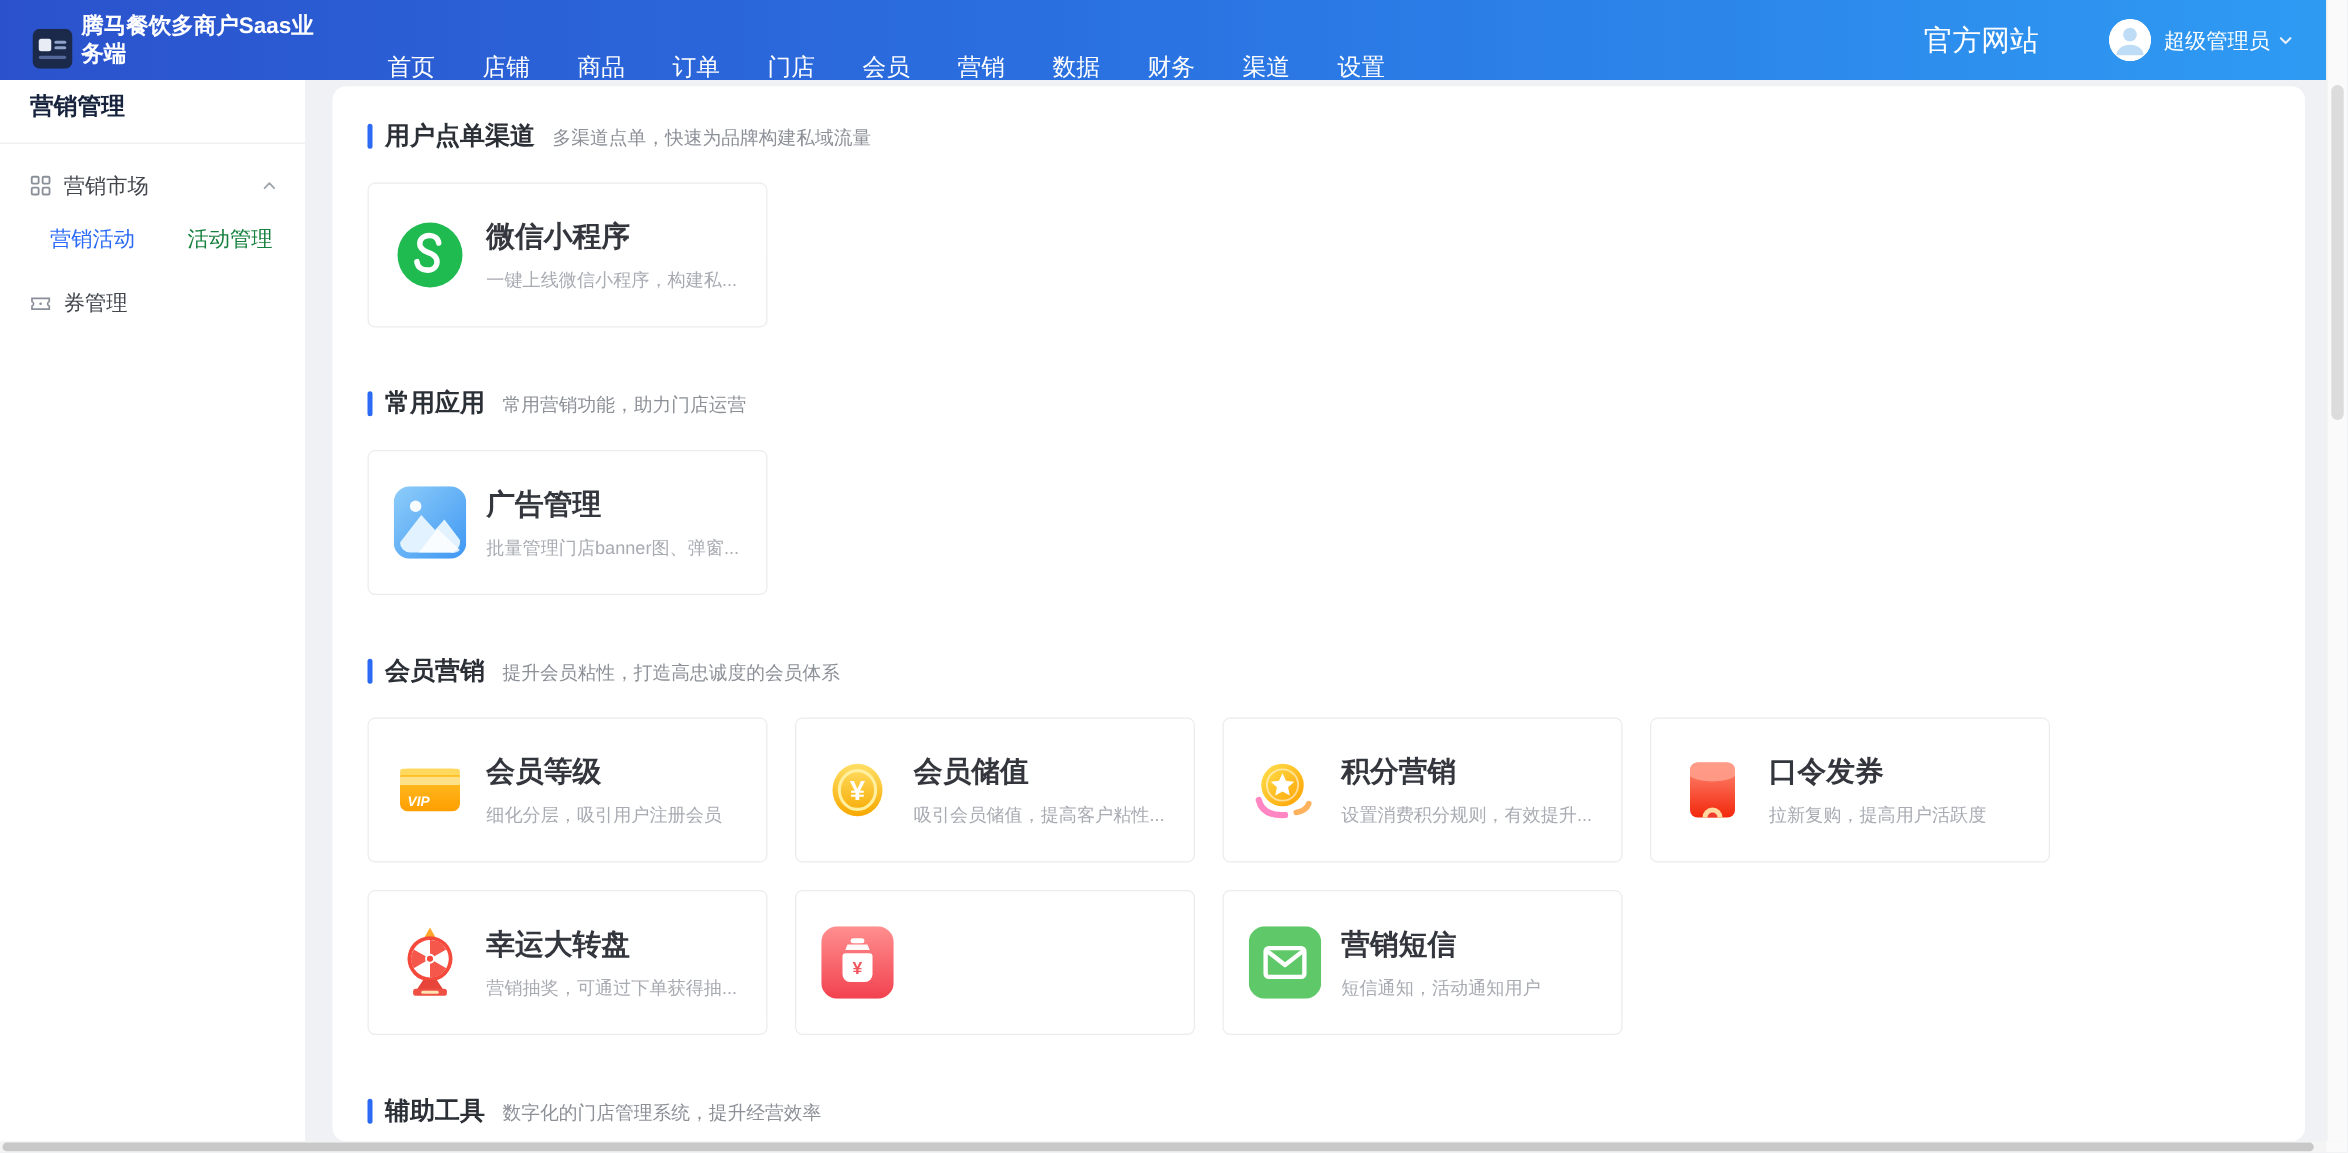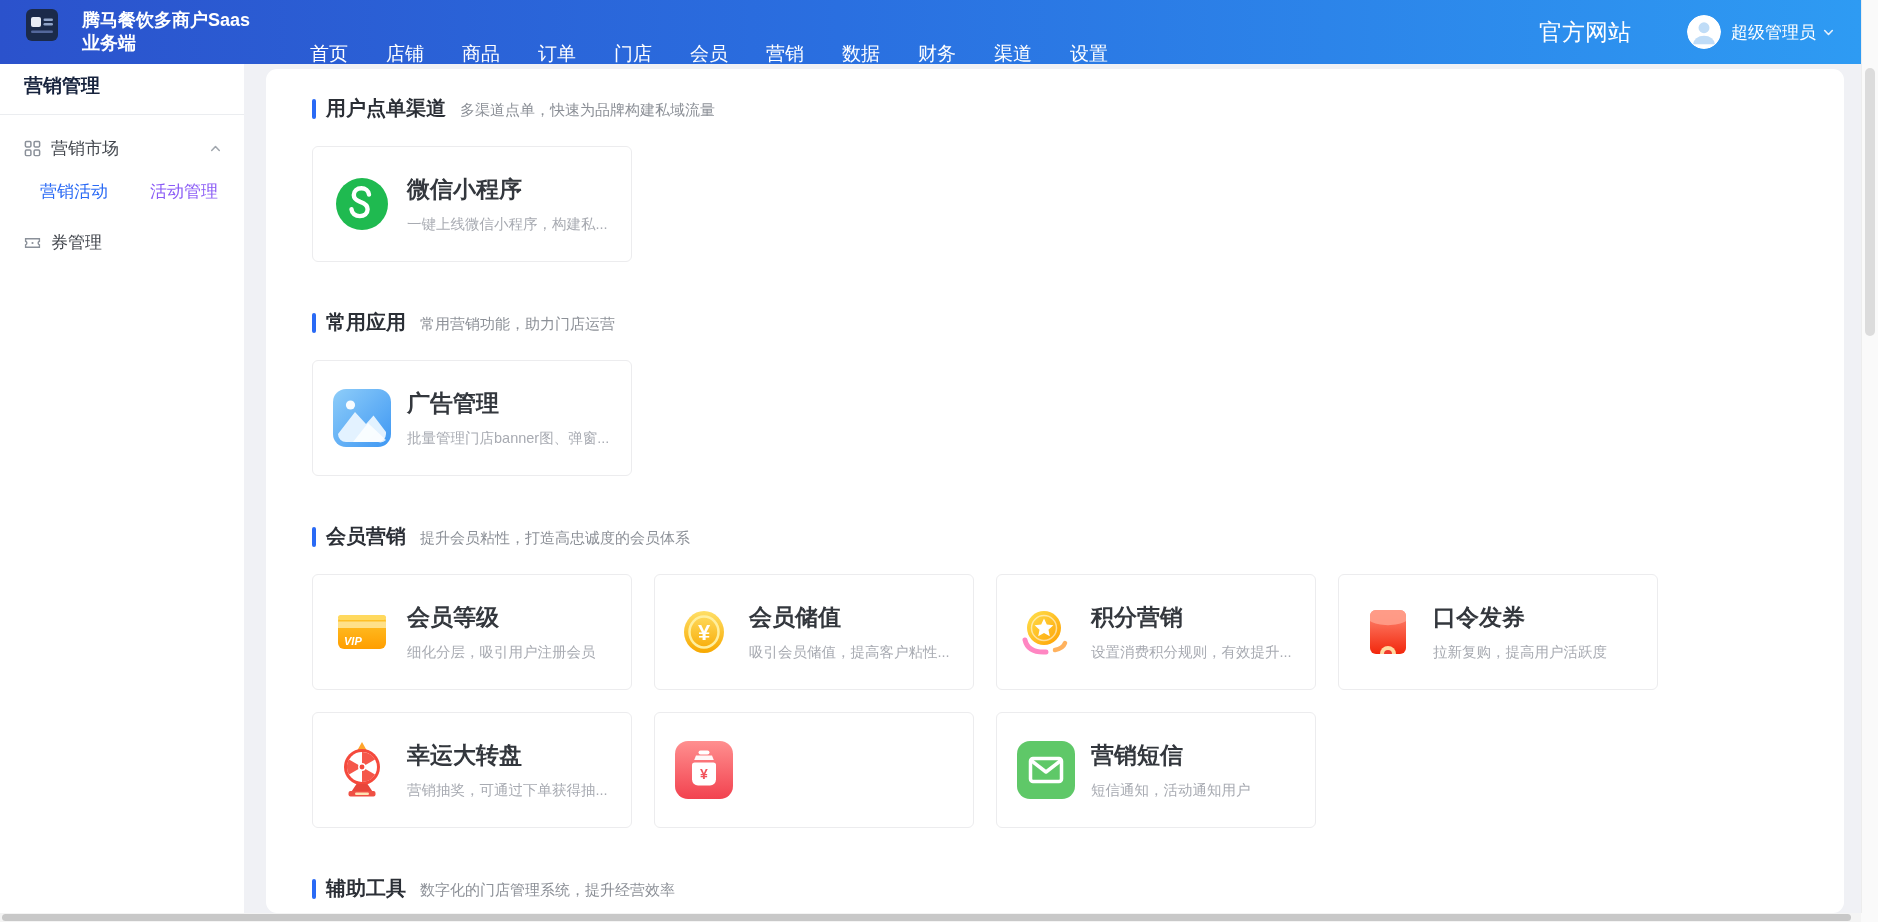--- a/index.html
+++ b/index.html
@@ -3,21 +3,21 @@
 <meta charset="utf-8">
 <style>
   html,body{margin:0;padding:0;background:#e9eaee;}
   .page{position:relative;width:1878px;height:922px;overflow:hidden;background:#f0f1f5;
         font-family:"Liberation Sans","DejaVu Sans",sans-serif;}
 
   
   .topbar{position:absolute;left:0;top:0;width:1861px;height:64px;box-sizing:border-box;
           background:linear-gradient(90deg,#2b52cc 0%,#2a6fe0 45%,#2e9bf3 100%);
           display:flex;align-items:center;padding:0 26px;color:#fff;}
-  .brand{display:flex;align-items:flex-start;gap:24px;width:238px;flex:none;}
+  .brand{display:flex;align-items:flex-end;gap:7px;width:238px;flex:none;}
   .brand-logo{width:32px;height:32px;flex:none;}
   .brand-logo svg{display:block;width:100%;height:100%;}
   .brand-title{font-size:18px;font-weight:700;line-height:1.3;}
   .top-nav{display:flex;margin-left:40px;gap:26px;height:100%;margin-top:44px;}
   .nav-item{position:relative;display:flex;align-items:center;font-size:19px;padding:0 6px;cursor:pointer;white-space:nowrap;}
   .nav-item.active::after{content:"";position:absolute;left:50%;transform:translateX(-50%);
       bottom:9px;width:38px;height:3px;background:#fff;border-radius:2px;}
   .topbar-right{margin-left:auto;display:flex;align-items:center;}
   .website-link{font-size:23px;margin-right:56px;cursor:pointer;white-space:nowrap;}
   .avatar{width:34px;height:34px;border-radius:50%;overflow:hidden;flex:none;margin-right:10px;}
@@ -29,26 +29,26 @@
   .body-row{position:absolute;top:64px;left:0;right:17px;bottom:9px;display:flex;}
   .sidebar{width:244px;flex:none;background:#fff;box-sizing:border-box;padding-top:10px;}
   .sidebar-title{font-size:19px;font-weight:700;color:#17233d;margin:0 0 0 24px;line-height:24px;}
   .sidebar-divider{height:1px;background:#ebedf0;margin-top:16px;}
   .menu-row{display:flex;align-items:center;padding:0 22px 0 24px;margin-top:22px;cursor:pointer;}
   .menu-icon{width:17px;height:17px;display:flex;margin-right:10px;flex:none;}
   .menu-icon svg{width:100%;height:100%;display:block;}
   .menu-label{font-size:17px;color:#42464d;}
   .menu-chevron{margin-left:auto;display:flex;}
   .submenu-row{display:flex;gap:42px;padding:20px 0 0 40px;}
-  .submenu-item{font-size:17px;color:#8b5cf6;cursor:pointer;}
+  .submenu-item{font-size:17px;color:#15803d;cursor:pointer;}
   .submenu-item.active{color:#2a6af5;}
   .menu-row.single{margin-top:28px;}
 
   .main{flex:1;box-sizing:border-box;padding:5px 17px 0 22px;display:flex;}
-  .panel{flex:1;background:#fff;border-radius:11px;box-sizing:border-box;padding:26px 46px;overflow:hidden;}
+  .panel{flex:1;background:#fff;border-radius:11px;box-sizing:border-box;padding:26px 28px;overflow:hidden;}
 
   .section{margin-top:47px;}
   .section:first-child{margin-top:0;}
   .sec-header{display:flex;align-items:center;}
   .sec-bar{width:4px;height:20px;background:#2a6af5;border-radius:2px;margin-right:10px;flex:none;}
   .sec-title{font-size:20px;font-weight:700;color:#2b2f36;margin:0;white-space:nowrap;}
   .sec-sub{font-size:15px;color:#8c9097;margin-left:14px;padding-top:3px;white-space:nowrap;}
   .card-grid{display:grid;grid-template-columns:repeat(4,320px);gap:22px;margin-top:24px;}
   .app-card{height:116px;border:1px solid #ececee;border-radius:6px;background:#fff;
             display:flex;align-items:center;padding:0 20px;box-sizing:border-box;cursor:pointer;}

